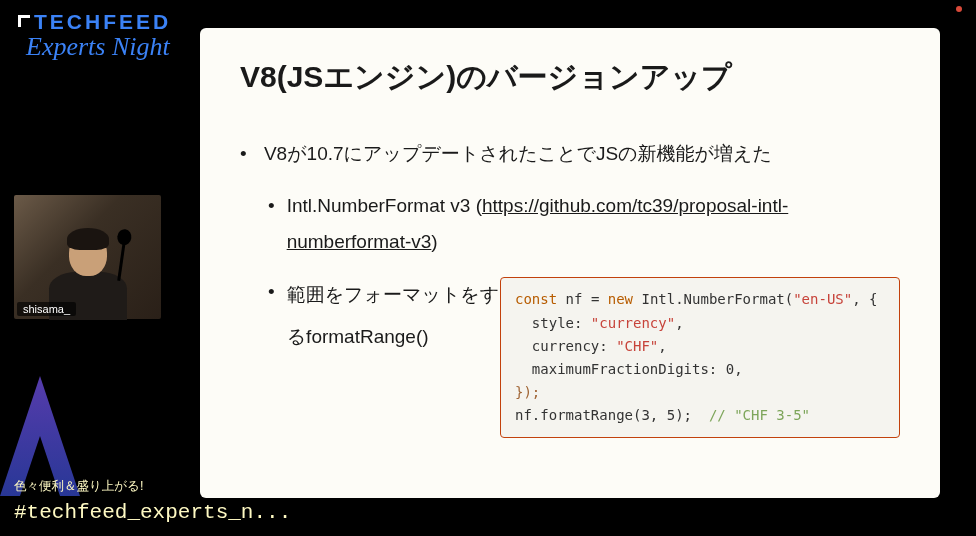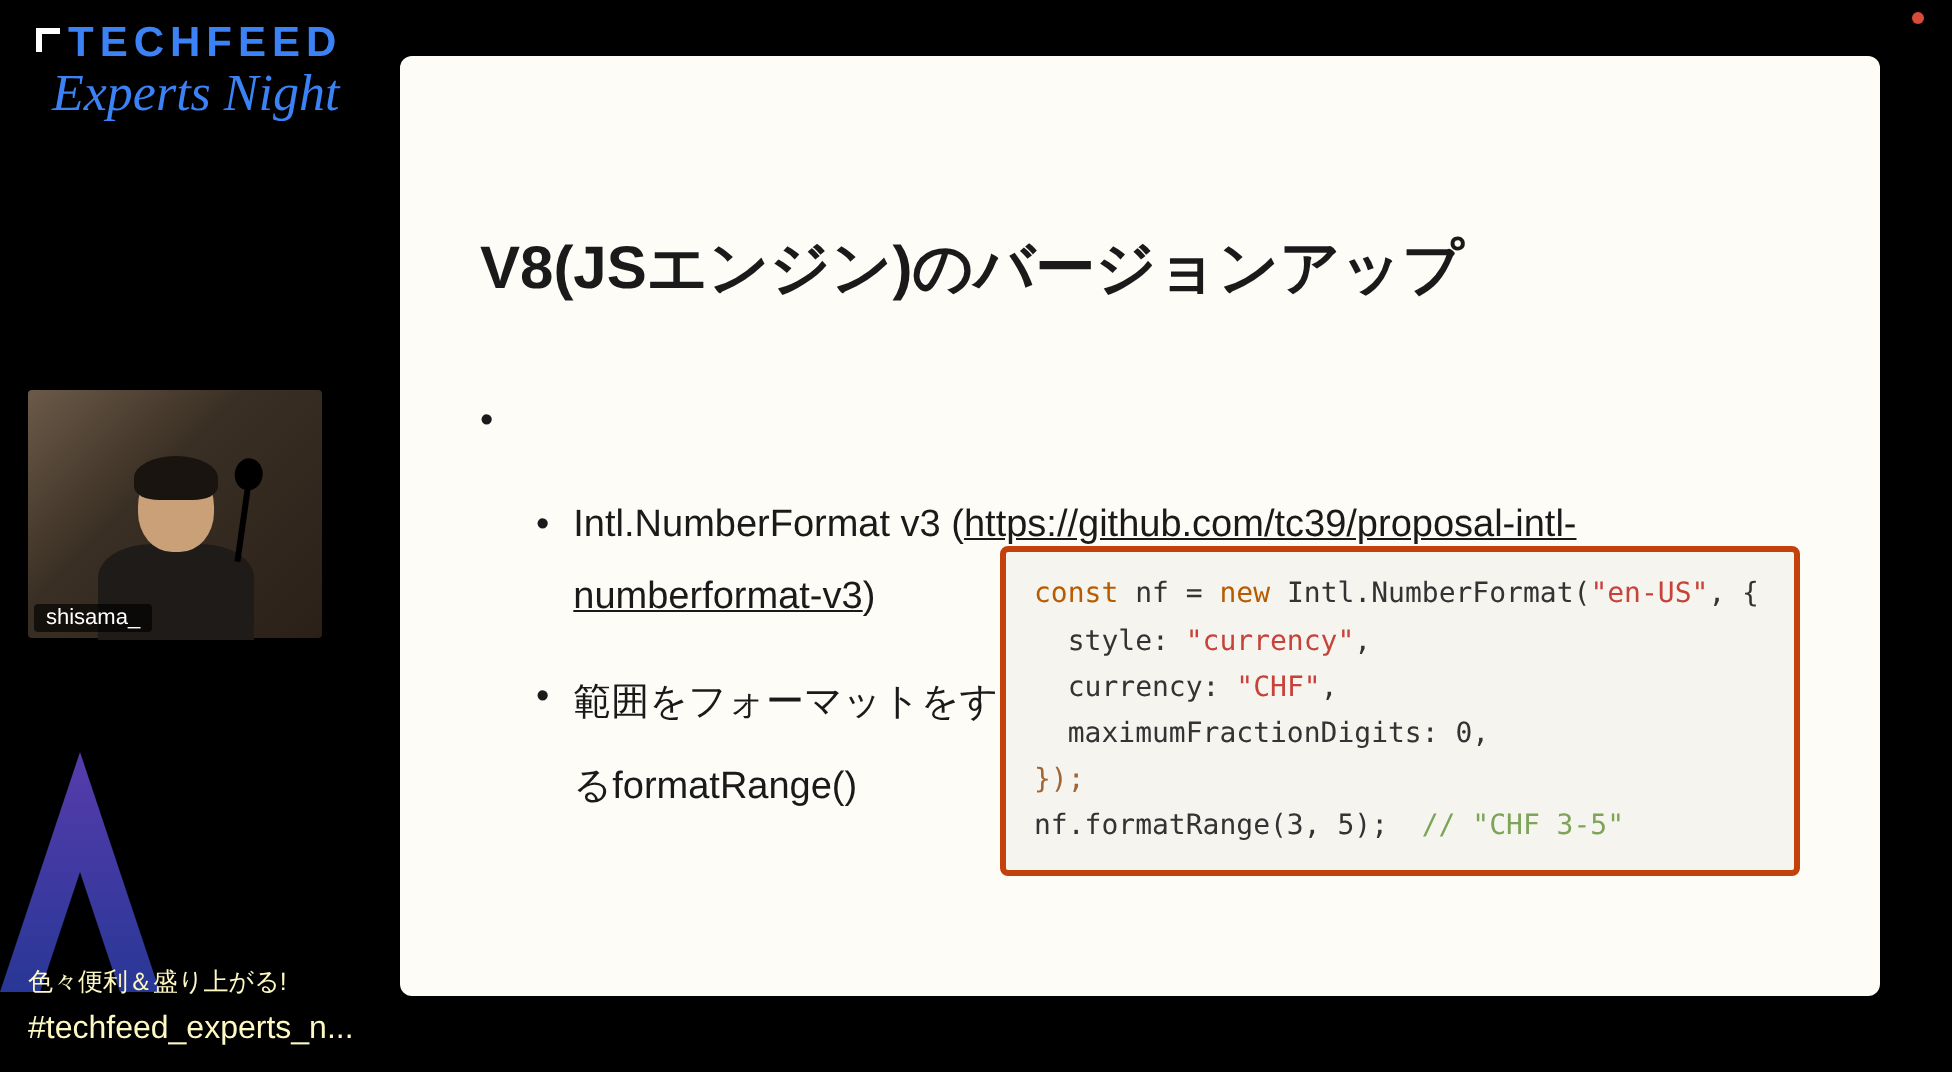--- a/index.html
+++ b/index.html
@@ -126,30 +126,30 @@
   height: 120px;
   background: linear-gradient(180deg, #2a3a9e 0%, #5b3fb5 100%);
   clip-path: polygon(0 0, 50% 100%, 100% 0, 75% 0, 50% 50%, 25% 0);
   transform: rotate(180deg) translateY(-20px);
   opacity: 0.95;
 }
 .promo-line1 { font-size: 12.5px; margin-bottom: 2px; }
 .promo-line2 { font-size: 12.5px; margin-bottom: 8px; }
 .promo-url-prefix { font-size: 10px; opacity: 0.9; }
 .promo-url { font-size: 18px; font-weight: 400; }
-.promo-hashtag { font-size: 16px; margin-top: 6px; }
+.promo-hashtag { font-size: 21px; margin-top: 6px; font-family: Liberation Mono, monospace; }
 .slide {
   position: absolute;
   top: 28px;
   left: 200px;
   width: 740px;
   height: 470px;
   background: #fdfcf7;
   border-radius: 6px;
-  padding: 86px 55px 40px 40px;
+  padding: 29px 55px 40px 40px;
   color: #1a1a1a;
 }
 .slide-title {
   font-size: 30px;
   font-weight: 800;
   margin-bottom: 38px;
 }
 .slide-bullets {
   list-style: none;
   font-size: 19px;
@@ -181,21 +181,21 @@
 .sub-item-2 {
   width: 230px;
   line-height: 2.2;
 }
 .code-block {
   position: absolute;
   right: 40px;
   bottom: 60px;
   width: 400px;
   background: #f5f4ef;
-  border: 3px solid #c2410c;
+  border: 1px solid #c2410c;
   border-radius: 4px;
   padding: 10px 14px;
   font-family: Menlo, Consolas, monospace;
   font-size: 14px;
   line-height: 1.65;
   white-space: pre;
   color: #333;
 }
 .tok-kw { color: #b75c00; }
 .tok-new { color: #b75c00; }
@@ -237,20 +237,21 @@
 
 <div class="bottom-overlay">
   <div class="promo-line1">色々便利＆盛り上がる!</div>
   <div class="promo-hashtag">#techfeed_experts_n...</div>
 </div>
 
 <div class="slide">
   <h1 class="slide-title">V8(JSエンジン)のバージョンアップ</h1>
   <ul class="slide-bullets">
     <li>
+      <span class="bullet-text">V8が10.7にアップデートされたことでJSの新機能が増えた</span>
       <ul class="sub-bullets">
         <li>
           <span>
             <span>Intl.NumberFormat v3 (</span><a class="slide-link" href="#">https://github.com/tc39/proposal-intl-numberformat-v3</a><span>)</span>
           </span>
         </li>
         <li>
           <span class="sub-item-2">範囲をフォーマットをするformatRange()</span>
         </li>
       </ul>

